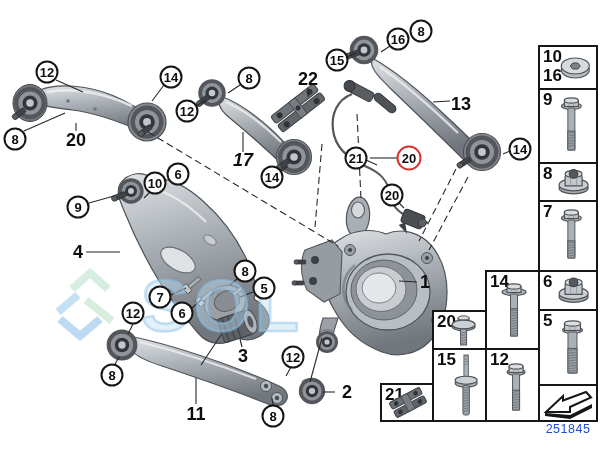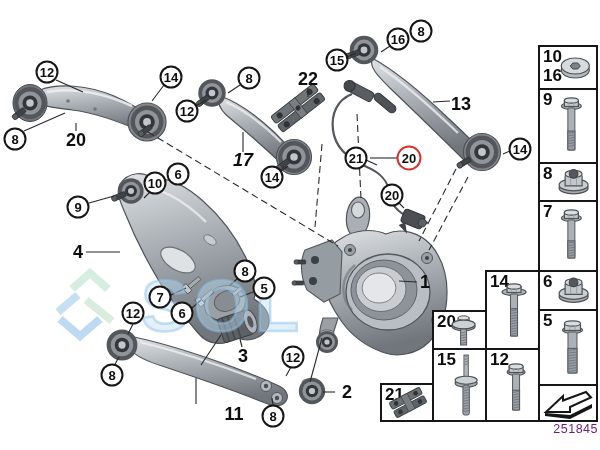--- a/index.html
+++ b/index.html
@@ -11,22 +11,22 @@
             color:rgba(190,221,243,0.45);-webkit-text-stroke:2.5px rgba(142,193,232,0.5);line-height:1;}
   #overlay{position:absolute;left:0;top:0;width:600px;height:450px;z-index:3;}
   .callout{position:absolute;width:23px;height:23px;box-sizing:border-box;border:2px solid #161616;
            border-radius:50%;background:#fff;display:flex;align-items:center;justify-content:center;
            font-weight:bold;font-size:13px;color:#0d0d0d;transform:translate(-50%,-50%);}
   .callout.red{width:25px;height:25px;border-width:2.5px;border-color:#d6312d;}
   .plabel{position:absolute;transform:translate(-50%,-50%);font-weight:bold;font-size:18px;color:#0d0d0d;}
   .cell{position:absolute;background:#fff;border:2px solid #161616;box-sizing:border-box;}
   .cellnum{position:absolute;left:3px;font-weight:bold;font-size:17px;line-height:19px;color:#0d0d0d;}
   .cellsvg{position:absolute;left:0;top:0;}
-  .dnum{position:absolute;left:538px;top:422px;width:60px;text-align:right;font-size:12.5px;
-        color:#701a75;letter-spacing:0.5px;z-index:3;}
+  .dnum{position:absolute;left:538px;top:422px;width:60px;text-align:center;font-size:12.5px;
+        color:#1d4ed8;letter-spacing:0.5px;z-index:3;}
 </style>
 </head>
 <body>
 
 <div id="stage">
 
   <svg id="art" width="600" height="450" viewBox="0 0 600 450">
     <defs>
       <linearGradient id="gA" x1="0" y1="0" x2="0.25" y2="1">
         <stop offset="0" stop-color="#e0e3e6"></stop>
@@ -258,21 +258,21 @@
       </div>
     <div id="labels">
         <div class="plabel" style="left: 76px; top: 140px;">20</div>
         <div class="plabel" style="left: 243px; top: 160px; font-style: italic;">17</div>
         <div class="plabel" style="left: 461px; top: 104px;">13</div>
         <div class="plabel" style="left: 308px; top: 79px;">22</div>
         <div class="plabel" style="left: 78px; top: 252px;">4</div>
         <div class="plabel" style="left: 243px; top: 356px;">3</div>
         <div class="plabel" style="left: 425px; top: 282px;">1</div>
         <div class="plabel" style="left: 347px; top: 392px;">2</div>
-        <div class="plabel" style="left: 196px; top: 414px; margin-left: 38px;">11</div>
+        <div class="plabel" style="left: 196px; top: 414px;">11</div>
       </div>
     <div id="cells">
         <div class="cell" style="left: 538px; top: 45px; width: 60px; height: 45px;">
           <span class="cellnum" style="top: 0px;">10</span>
           <span class="cellnum" style="top: 19px;">16</span>
           <svg width="56" height="41" viewBox="0 0 56 41" class="cellsvg">
             <ellipse cx="35.28" cy="23" rx="14" ry="8" fill="#b4babf" stroke="#4d5155" stroke-width="1.2"></ellipse>
             <ellipse cx="35.28" cy="19" rx="14" ry="8" fill="#d7dadd" stroke="#4d5155" stroke-width="1.2"></ellipse>
             <path d="M 30.28,19 L 32.78,16 L 37.78,16 L 40.28,19 L 37.78,22 L 32.78,22 Z" fill="#7d8287" stroke="#44484c" stroke-width="1"></path>
           </svg>

